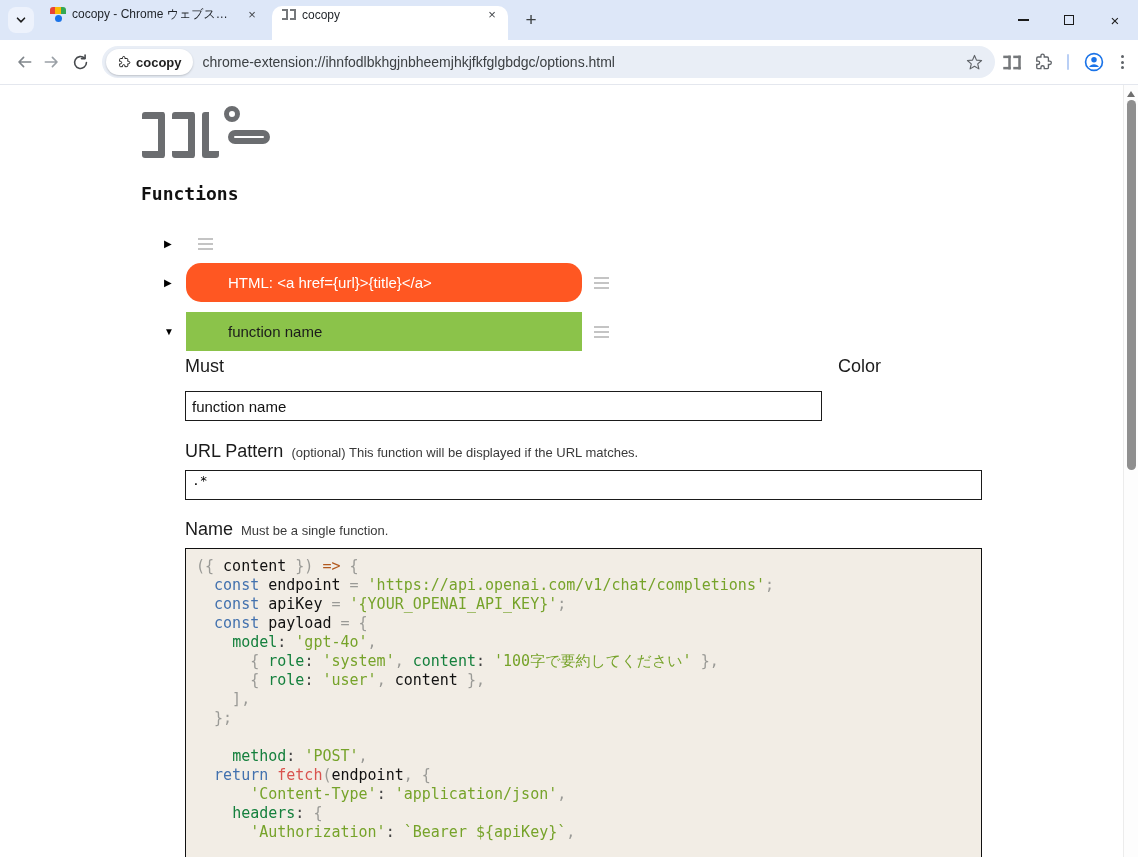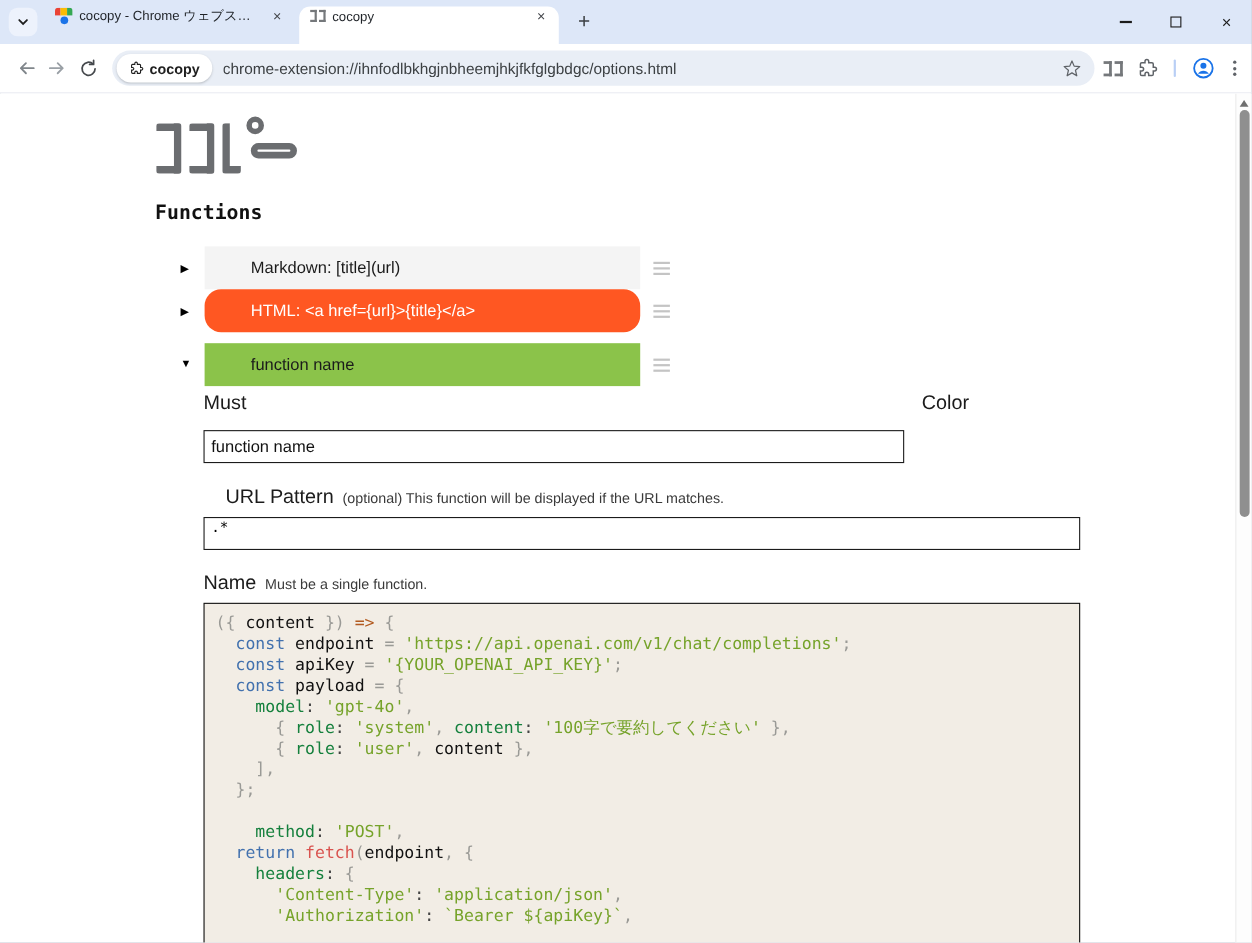--- a/index.html
+++ b/index.html
@@ -230,23 +230,20 @@
         <i class="l-pi"></i>
         <i class="l-dot"></i>
         <i class="l-bar"></i>
     </div>
 
     <div class="heading">Functions</div>
 
     <div class="rows">
       <div class="fn-wrap w0">
         <span class="tri">▶</span>
-        <div class="fn-row" style="background: rgb(244, 244, 244); color: rgb(27, 27, 27);">
-          <span>Markdown: [title](url)</span>
-        </div>
         <span class="handle">
             <i></i>
             <i></i>
             <i></i>
           </span>
       </div>
       <div class="fn-wrap w1">
         <span class="tri">▶</span>
         <div class="fn-row" style="background: rgb(255, 87, 34); color: rgb(255, 255, 255); border-radius: 15px;">
           <span>HTML: &lt;a href={url}&gt;{title}&lt;/a&gt;</span>
@@ -268,43 +265,43 @@
             <i></i>
           </span>
       </div>
     </div>
 
     <div class="flabel" style="left:185px; top:271px;">Must</div>
     <input class="tinput" id="name-input" value="function name" style="">
 
     <div class="flabel" style="left:838px; top:271px;">Color</div>
 
-    <div class="flabel" style="left:185px; top:356px;margin-left:20px;">
+    <div class="flabel" style="left:185px; top:356px;">
       <span>URL Pattern</span><span class="fhint">(optional) This function will be displayed if the URL matches.</span>
     </div>
     <textarea id="url-input" style="">.*</textarea>
 
     <div class="flabel" style="left:185px; top:434px;">
       <span>Name</span><span class="fhint">Must be a single function.</span>
     </div>
     <div class="code" id="code-editor">
         <div class="code-line"><span class="tk-pun">({ </span><span class="tk-def">content</span><span class="tk-pun"> }) </span><span class="tk-op">=&gt;</span><span class="tk-pun"> {</span></div>
         <div class="code-line"><span class="tk-pun">  </span><span class="tk-kw">const</span><span class="tk-def"> endpoint </span><span class="tk-pun">=</span><span class="tk-str"> 'https://api.openai.com/v1/chat/completions'</span><span class="tk-pun">;</span></div>
         <div class="code-line"><span class="tk-pun">  </span><span class="tk-kw">const</span><span class="tk-def"> apiKey </span><span class="tk-pun">=</span><span class="tk-str"> '{YOUR_OPENAI_API_KEY}'</span><span class="tk-pun">;</span></div>
         <div class="code-line"><span class="tk-pun">  </span><span class="tk-kw">const</span><span class="tk-def"> payload </span><span class="tk-pun">= {</span></div>
         <div class="code-line"><span class="tk-pun">    </span><span class="tk-prop">model</span><span class="tk-col">: </span><span class="tk-str">'gpt-4o'</span><span class="tk-pun">,</span></div>
         <div class="code-line"><span class="tk-pun">      { </span><span class="tk-prop">role</span><span class="tk-col">: </span><span class="tk-str">'system'</span><span class="tk-pun">, </span><span class="tk-prop">content</span><span class="tk-col">: </span><span class="tk-str">'100字で要約してください'</span><span class="tk-pun"> },</span></div>
         <div class="code-line"><span class="tk-pun">      { </span><span class="tk-prop">role</span><span class="tk-col">: </span><span class="tk-str">'user'</span><span class="tk-pun">, </span><span class="tk-def">content</span><span class="tk-pun"> },</span></div>
         <div class="code-line"><span class="tk-pun">    ],</span></div>
         <div class="code-line"><span class="tk-pun">  };</span></div>
         <div class="code-line">&nbsp;</div>
         <div class="code-line"><span class="tk-pun">    </span><span class="tk-prop">method</span><span class="tk-col">: </span><span class="tk-str">'POST'</span><span class="tk-pun">,</span></div>
         <div class="code-line"><span class="tk-pun">  </span><span class="tk-kw">return</span><span class="tk-fn"> fetch</span><span class="tk-pun">(</span><span class="tk-def">endpoint</span><span class="tk-pun">, {</span></div>
+        <div class="code-line"><span class="tk-pun">      </span><span class="tk-str">'Content-Type'</span><span class="tk-col">: </span><span class="tk-str">'application/json'</span><span class="tk-pun">,</span></div>
         <div class="code-line"><span class="tk-pun">    </span><span class="tk-prop">headers</span><span class="tk-col">: </span><span class="tk-pun">{</span></div>
-        <div class="code-line"><span class="tk-pun">      </span><span class="tk-str">'Content-Type'</span><span class="tk-col">: </span><span class="tk-str">'application/json'</span><span class="tk-pun">,</span></div>
         <div class="code-line"><span class="tk-pun">      </span><span class="tk-str">'Authorization'</span><span class="tk-col">: </span><span class="tk-str">`Bearer ${apiKey}`</span><span class="tk-pun">,</span></div>
       </div>
 
     <div class="scrollbar">
       <div class="sb-arrow"></div>
       <div class="sb-thumb"></div>
     </div>
   </div>
 </div>
 

